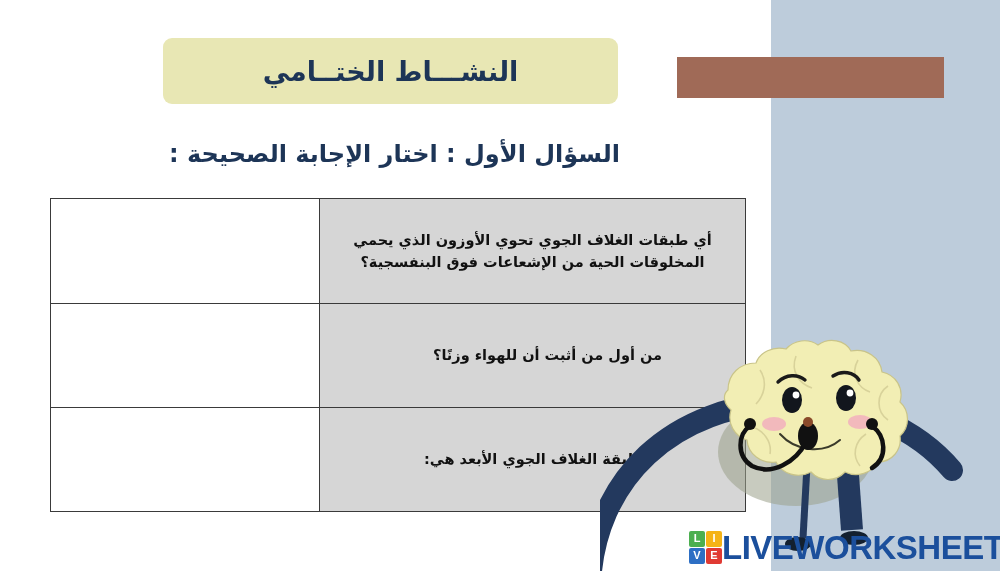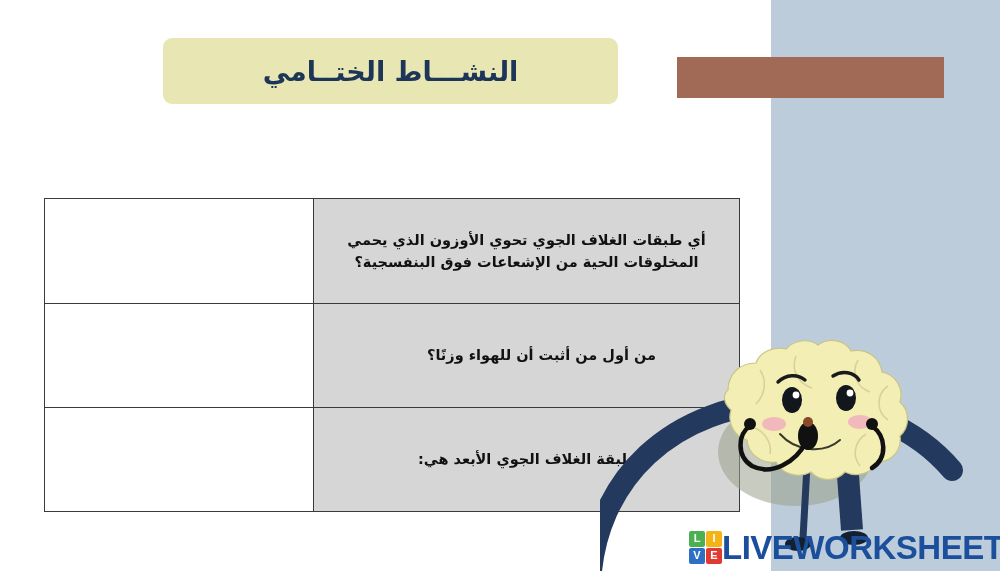--- a/index.html
+++ b/index.html
@@ -70,21 +70,21 @@
     font-weight: bold;
     color: #1d3557;
     direction: rtl;
     white-space: nowrap;
     text-align: right;
   }
 
   
   #qtable {
     position: absolute;
-    left: 44px;
+    left: 50px;
     top: 198px;
     width: 673px;
     border-collapse: collapse;
     table-layout: fixed;
   }
   #qtable td {
     border: 1px solid #3a3a3a;
     padding: 0;
     vertical-align: middle;
   }
@@ -164,20 +164,21 @@
 <div id="page">
 
   <div id="right-panel"></div>
 
   <div id="brown-bar"></div>
 
   <div id="title-chip">
     <span class="title-text">النشـــاط الختــامي</span>
   </div>
 
+  <div id="question-heading">السؤال الأول : اختار الإجابة الصحيحة :</div>
 
   <table id="qtable">
     <tbody>
       <tr class="row-0">
         <td class="q-cell">أي طبقات الغلاف الجوي تحوي الأوزون الذي يحمي المخلوقات الحية من الإشعاعات فوق البنفسجية؟</td>
         <td class="a-cell"></td>
       </tr>
       <tr class="row-1">
         <td class="q-cell">من أول من أثبت أن للهواء وزنًا؟</td>
         <td class="a-cell"></td>

